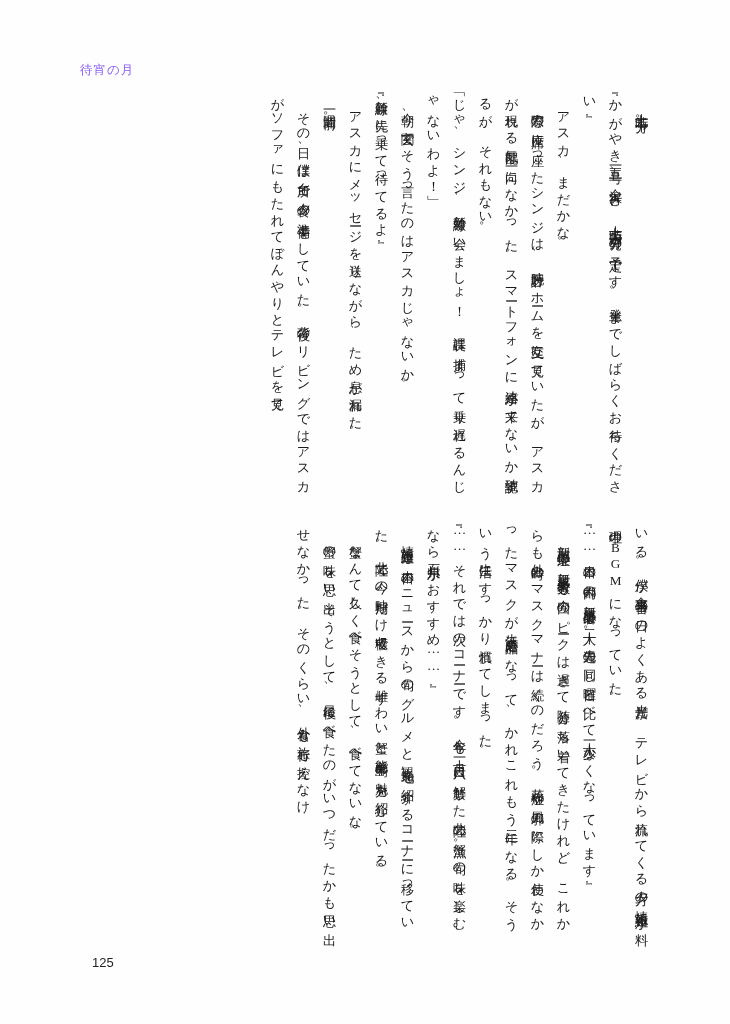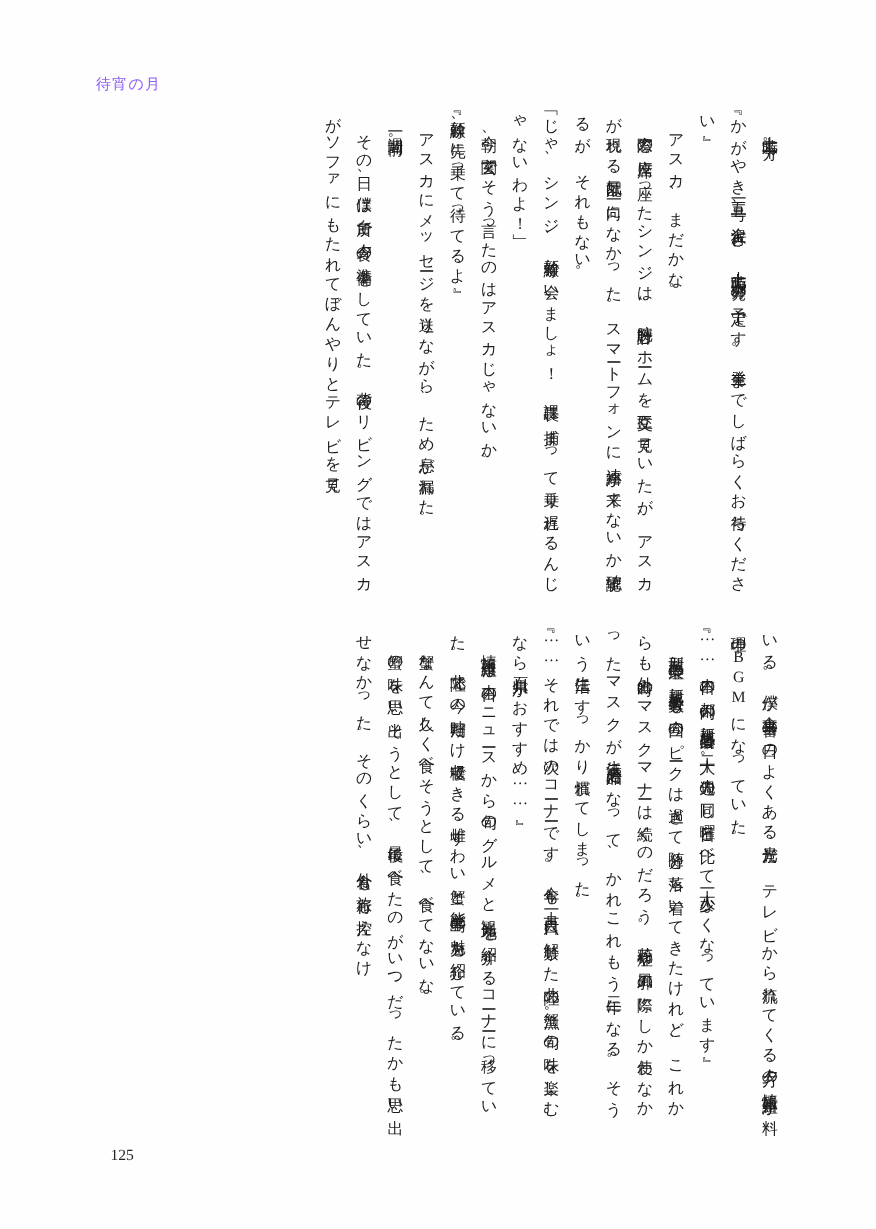--- a/index.html
+++ b/index.html
@@ -36,21 +36,21 @@
     white-space: nowrap;
   }
 
   
   .folio {
     position: absolute;
     left: 92px;
     top: 955px;
     font-size: 13px;
     color: #232323;
-    font-family: Liberation Serif, serif;
+    font-family: Liberation Sans, sans-serif;
   }
 
   
   .vtext {
     writing-mode: vertical-rl;
     -webkit-writing-mode: vertical-rl;
     text-orientation: upright;
     font-size: 13.2px;
     line-height: 26px;
     letter-spacing: 1.6px;

